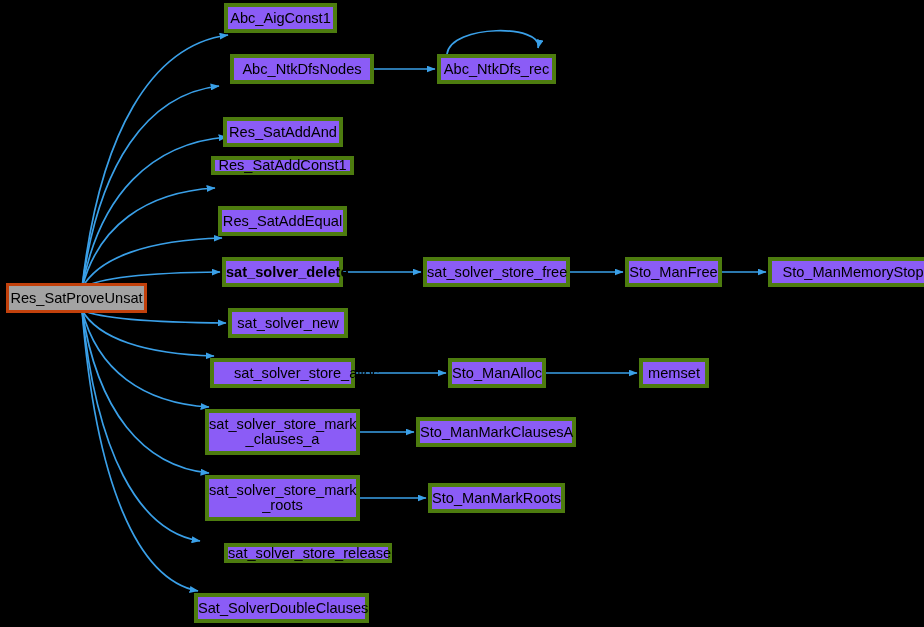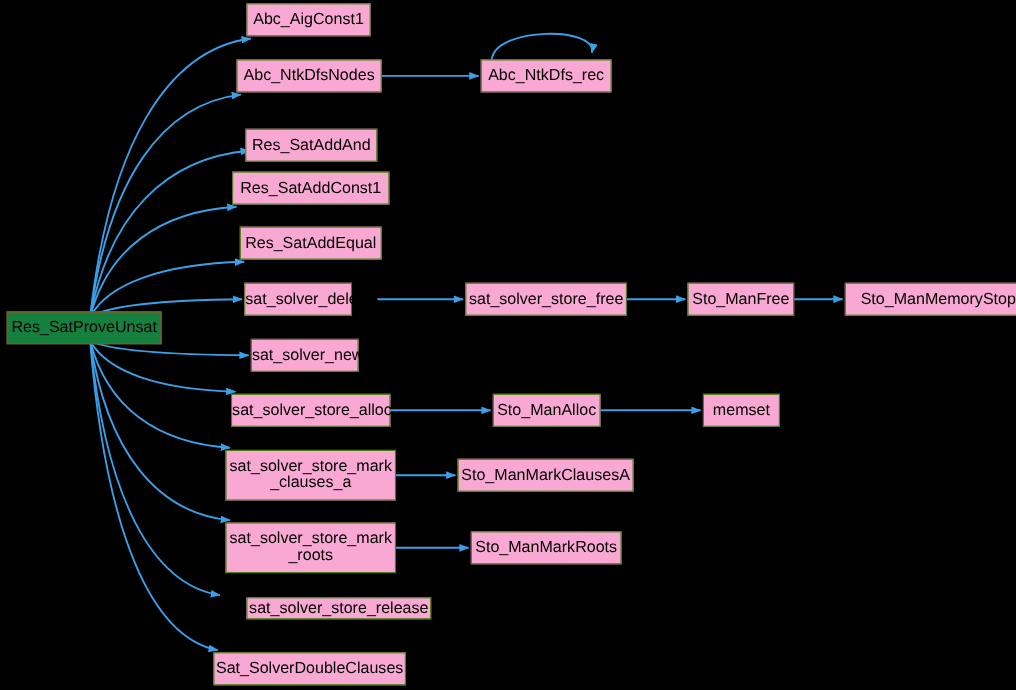--- a/index.html
+++ b/index.html
@@ -20,35 +20,35 @@
     position: absolute;
     left: 0;
     top: 0;
     width: 924px;
     height: 627px;
     pointer-events: none;
   }
   .node {
     position: absolute;
     box-sizing: border-box;
-    background: #f9a8d4;
-    border: 1px solid #4d7c0f;
+    background: #8b5cf6;
+    border: 4px solid #4d7c0f;
     color: #000000;
     font-size: 14.6px;
     line-height: 15px;
     display: flex;
     align-items: center;
     justify-content: center;
     text-align: center;
     white-space: pre;
     letter-spacing: 0px;
   }
   .node.root {
-    background: #15803d;
-    border: 1px solid #c2410c;
+    background: #a3a3a3;
+    border: 3px solid #c2410c;
   }
   .node-label {
     display: block;
     width: 100%;
     text-align: center;
   }
 </style>
 </head>
 <body>
 
@@ -79,31 +79,31 @@
         <path d="M722,272 L766,272" fill="none" stroke="#3aa0e8" stroke-width="1.7" marker-end="url(#arrowhead)"></path>
         <path d="M355,373 L446,373" fill="none" stroke="#3aa0e8" stroke-width="1.7" marker-end="url(#arrowhead)"></path>
         <path d="M546,373 L637,373" fill="none" stroke="#3aa0e8" stroke-width="1.7" marker-end="url(#arrowhead)"></path>
         <path d="M360,432 L414,432" fill="none" stroke="#3aa0e8" stroke-width="1.7" marker-end="url(#arrowhead)"></path>
         <path d="M360,498 L426,498" fill="none" stroke="#3aa0e8" stroke-width="1.7" marker-end="url(#arrowhead)"></path>
       </g>
   </svg>
   <div id="node-layer">
       <div class="node root" style="left: 6px; top: 283px; width: 141px; height: 30px;"><span class="node-label">Res_SatProveUnsat</span></div>
       <div class="node" style="left: 224px; top: 3px; width: 113px; height: 30px;"><span class="node-label">Abc_AigConst1</span></div>
-      <div class="node" style="left: 215px; top: 54px; width: 132px; height: 30px;"><span class="node-label">Abc_NtkDfsNodes</span></div>
+      <div class="node" style="left: 230px; top: 54px; width: 144px; height: 30px;"><span class="node-label">Abc_NtkDfsNodes</span></div>
       <div class="node" style="left: 437px; top: 54px; width: 119px; height: 30px;"><span class="node-label">Abc_NtkDfs_rec</span></div>
       <div class="node" style="left: 223px; top: 117px; width: 120px; height: 30px;"><span class="node-label">Res_SatAddAnd</span></div>
-      <div class="node" style="left: 211px; top: 156px; width: 143px; height: 30px; justify-content: center;"><span class="node-label">Res_SatAddConst1</span></div>
+      <div class="node" style="left: 211px; top: 156px; width: 143px; height: 19px; justify-content: center;"><span class="node-label">Res_SatAddConst1</span></div>
       <div class="node" style="left: 218px; top: 206px; width: 129px; height: 30px;"><span class="node-label">Res_SatAddEqual</span></div>
-      <div class="node" style="left: 222px; top: 257px; width: 98px; height: 30px;"><span class="node-label">sat_solver_delete</span></div>
+      <div class="node" style="left: 222px; top: 257px; width: 121px; height: 30px; font-weight: bold;"><span class="node-label">sat_solver_delete</span></div>
       <div class="node" style="left: 423px; top: 257px; width: 147px; height: 30px; align-items: center;"><span class="node-label">sat_solver_store_free</span></div>
       <div class="node" style="left: 625px; top: 257px; width: 97px; height: 30px;"><span class="node-label">Sto_ManFree</span></div>
       <div class="node" style="left: 768px; top: 257px; width: 170px; height: 30px;"><span class="node-label">Sto_ManMemoryStop</span></div>
-      <div class="node" style="left: 228px; top: 308px; width: 98px; height: 30px;"><span class="node-label">sat_solver_new</span></div>
-      <div class="node" style="left: 210px; top: 358px; width: 145px; height: 30px;"><span class="node-label">sat_solver_store_alloc</span></div>
+      <div class="node" style="left: 228px; top: 308px; width: 120px; height: 30px;"><span class="node-label">sat_solver_new</span></div>
+      <div class="node" style="left: 210px; top: 358px; width: 145px; height: 30px; padding-left: 20px;"><span class="node-label">sat_solver_store_alloc</span></div>
       <div class="node" style="left: 448px; top: 358px; width: 98px; height: 30px;"><span class="node-label">Sto_ManAlloc</span></div>
       <div class="node" style="left: 639px; top: 358px; width: 70px; height: 30px;"><span class="node-label">memset</span></div>
       <div class="node" style="left: 205px; top: 409px; width: 155px; height: 46px;"><span class="node-label">sat_solver_store_mark
 _clauses_a</span></div>
       <div class="node" style="left: 416px; top: 417px; width: 160px; height: 30px;"><span class="node-label">Sto_ManMarkClausesA</span></div>
       <div class="node" style="left: 205px; top: 475px; width: 155px; height: 46px;"><span class="node-label">sat_solver_store_mark
 _roots</span></div>
       <div class="node" style="left: 428px; top: 483px; width: 137px; height: 30px;"><span class="node-label">Sto_ManMarkRoots</span></div>
       <div class="node" style="left: 196px; top: 543px; width: 168px; height: 20px; margin-left: 28px;"><span class="node-label">sat_solver_store_release</span></div>
       <div class="node" style="left: 194px; top: 593px; width: 175px; height: 30px; justify-content: center;"><span class="node-label">Sat_SolverDoubleClauses</span></div>

